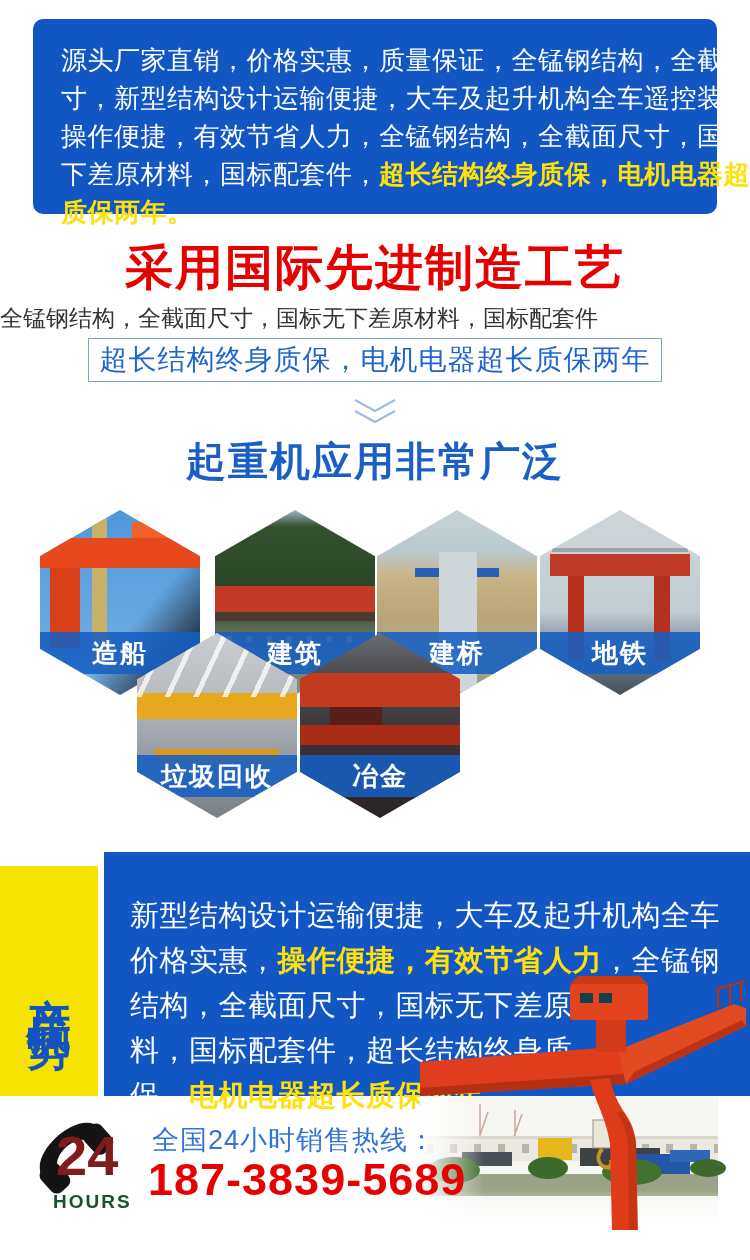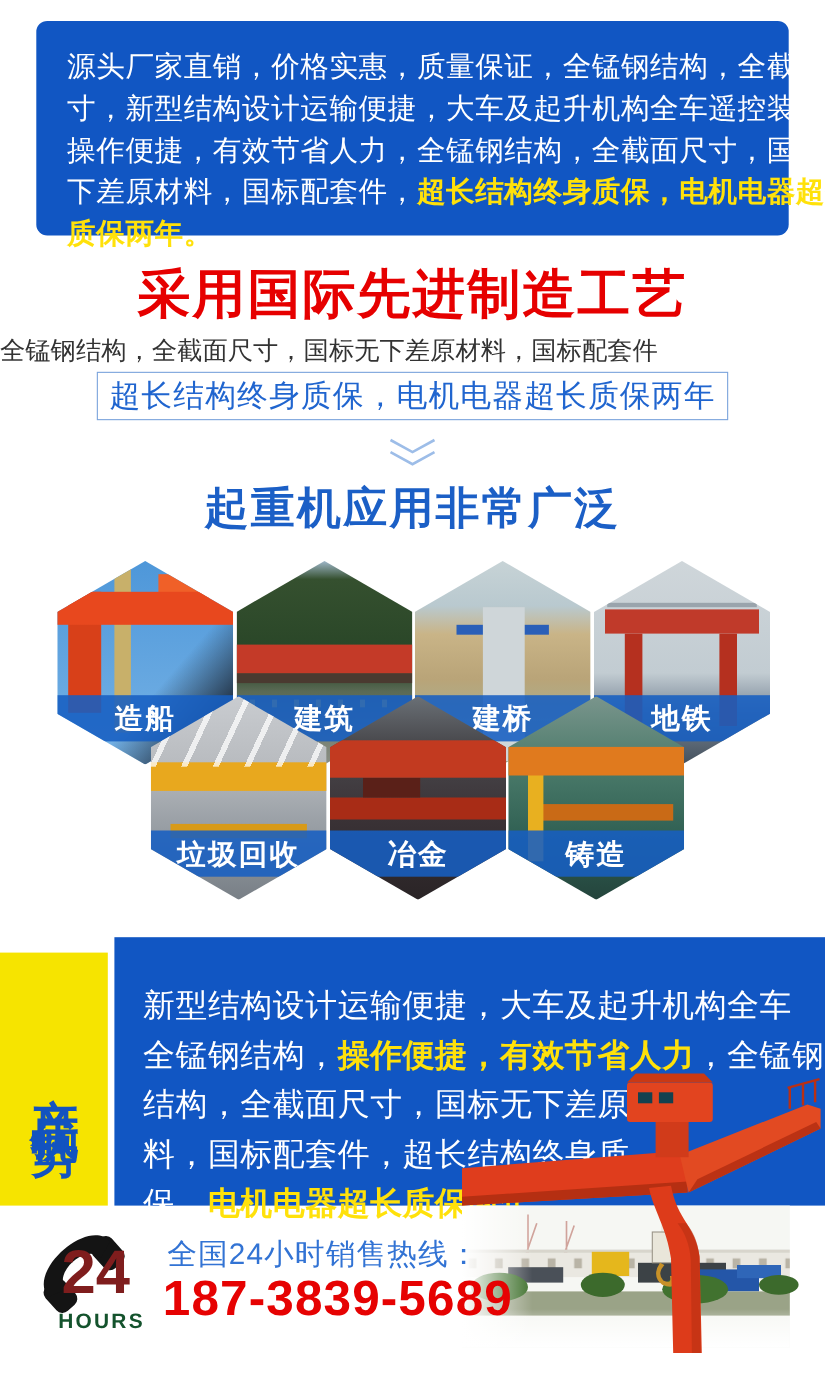--- a/index.html
+++ b/index.html
@@ -24,21 +24,21 @@
 
   
   .apps-title{position:absolute;left:0;top:434px;width:750px;margin:0;text-align:center;
         font-size:40px;font-weight:bold;color:#1b5fc6;letter-spacing:2px;}
   .hex{position:absolute;width:160px;height:185px;
         clip-path:polygon(50% 0,100% 25%,100% 75%,50% 100%,0 75%,0 25%);overflow:hidden;}
   .hex .band{position:absolute;left:0;top:122px;width:100%;height:42px;
         background:rgba(23,94,193,.88);display:flex;align-items:center;justify-content:center;
         color:#fff;font-size:26px;font-weight:bold;letter-spacing:2px;}
   .r1{top:510px;} .r2{top:633px;}
-  .hx1{left:52px;} .hx2{left:215px;text-align:right;} .hx3{left:377px;} .hx4{left:540px;}
+  .hx1{left:40px;} .hx2{left:215px;text-align:right;} .hx3{left:377px;} .hx4{left:540px;}
   .hx5{left:137px;} .hx6{left:300px;} .hx7{left:462px;}
   
   .p1{background:
       linear-gradient(#e8481e,#e8481e) 0 28px/160px 30px no-repeat,
       linear-gradient(#f06028,#f06028) 92px 12px/46px 24px no-repeat,
       linear-gradient(#d84019,#d84019) 10px 28px/30px 110px no-repeat,
       linear-gradient(#c8b06a,#c8b06a) 52px 6px/15px 150px no-repeat,
       linear-gradient(to top left,#24364a 16%,transparent 40%),
       linear-gradient(180deg,#4e97d9 0%,#77b3e6 100%);}
   .p2{background:
@@ -141,33 +141,28 @@
   <div class="hex r2 hx5 p5">
     <div class="band">
         <span>垃圾回收</span>
       </div>
   </div>
   <div class="hex r2 hx6 p6">
     <div class="band">
         <span>冶金</span>
       </div>
   </div>
-  <div class="hex r2 hx7 p7">
-    <div class="band">
-        <span>铸造</span>
-      </div>
-  </div>
 
   <section class="adv-panel"></section>
   <div class="adv-side">
     <span>产品优势</span>
   </div>
   <div class="adv-text">
     <div class="adv-line"><span>新型结构设计运输便捷，大车及起升机构全车</span></div>
-    <div class="adv-line"><span>全锰钢结构，</span><span class="hl">操作便捷，有效节省人力</span><span>，全锰钢</span></div>
+    <div class="adv-line"><span>价格实惠，</span><span class="hl">操作便捷，有效节省人力</span><span>，全锰钢</span></div>
     <div class="adv-line"><span>结构，全截面尺寸，国标无下差原材</span></div>
     <div class="adv-line"><span>料，国标配套件，超长结构终身质</span></div>
     <div class="adv-line"><span>保，</span><span class="hl">电机电器超长质保两年</span></div>
   </div>
 
   <svg class="crane-svg" viewBox="0 0 330 268">
     <defs>
       <linearGradient id="fadeL" x1="0" y1="0" x2="1" y2="0">
         <stop offset="0" stop-color="#fff" stop-opacity="1"></stop>
         <stop offset="1" stop-color="#fff" stop-opacity="0"></stop>

